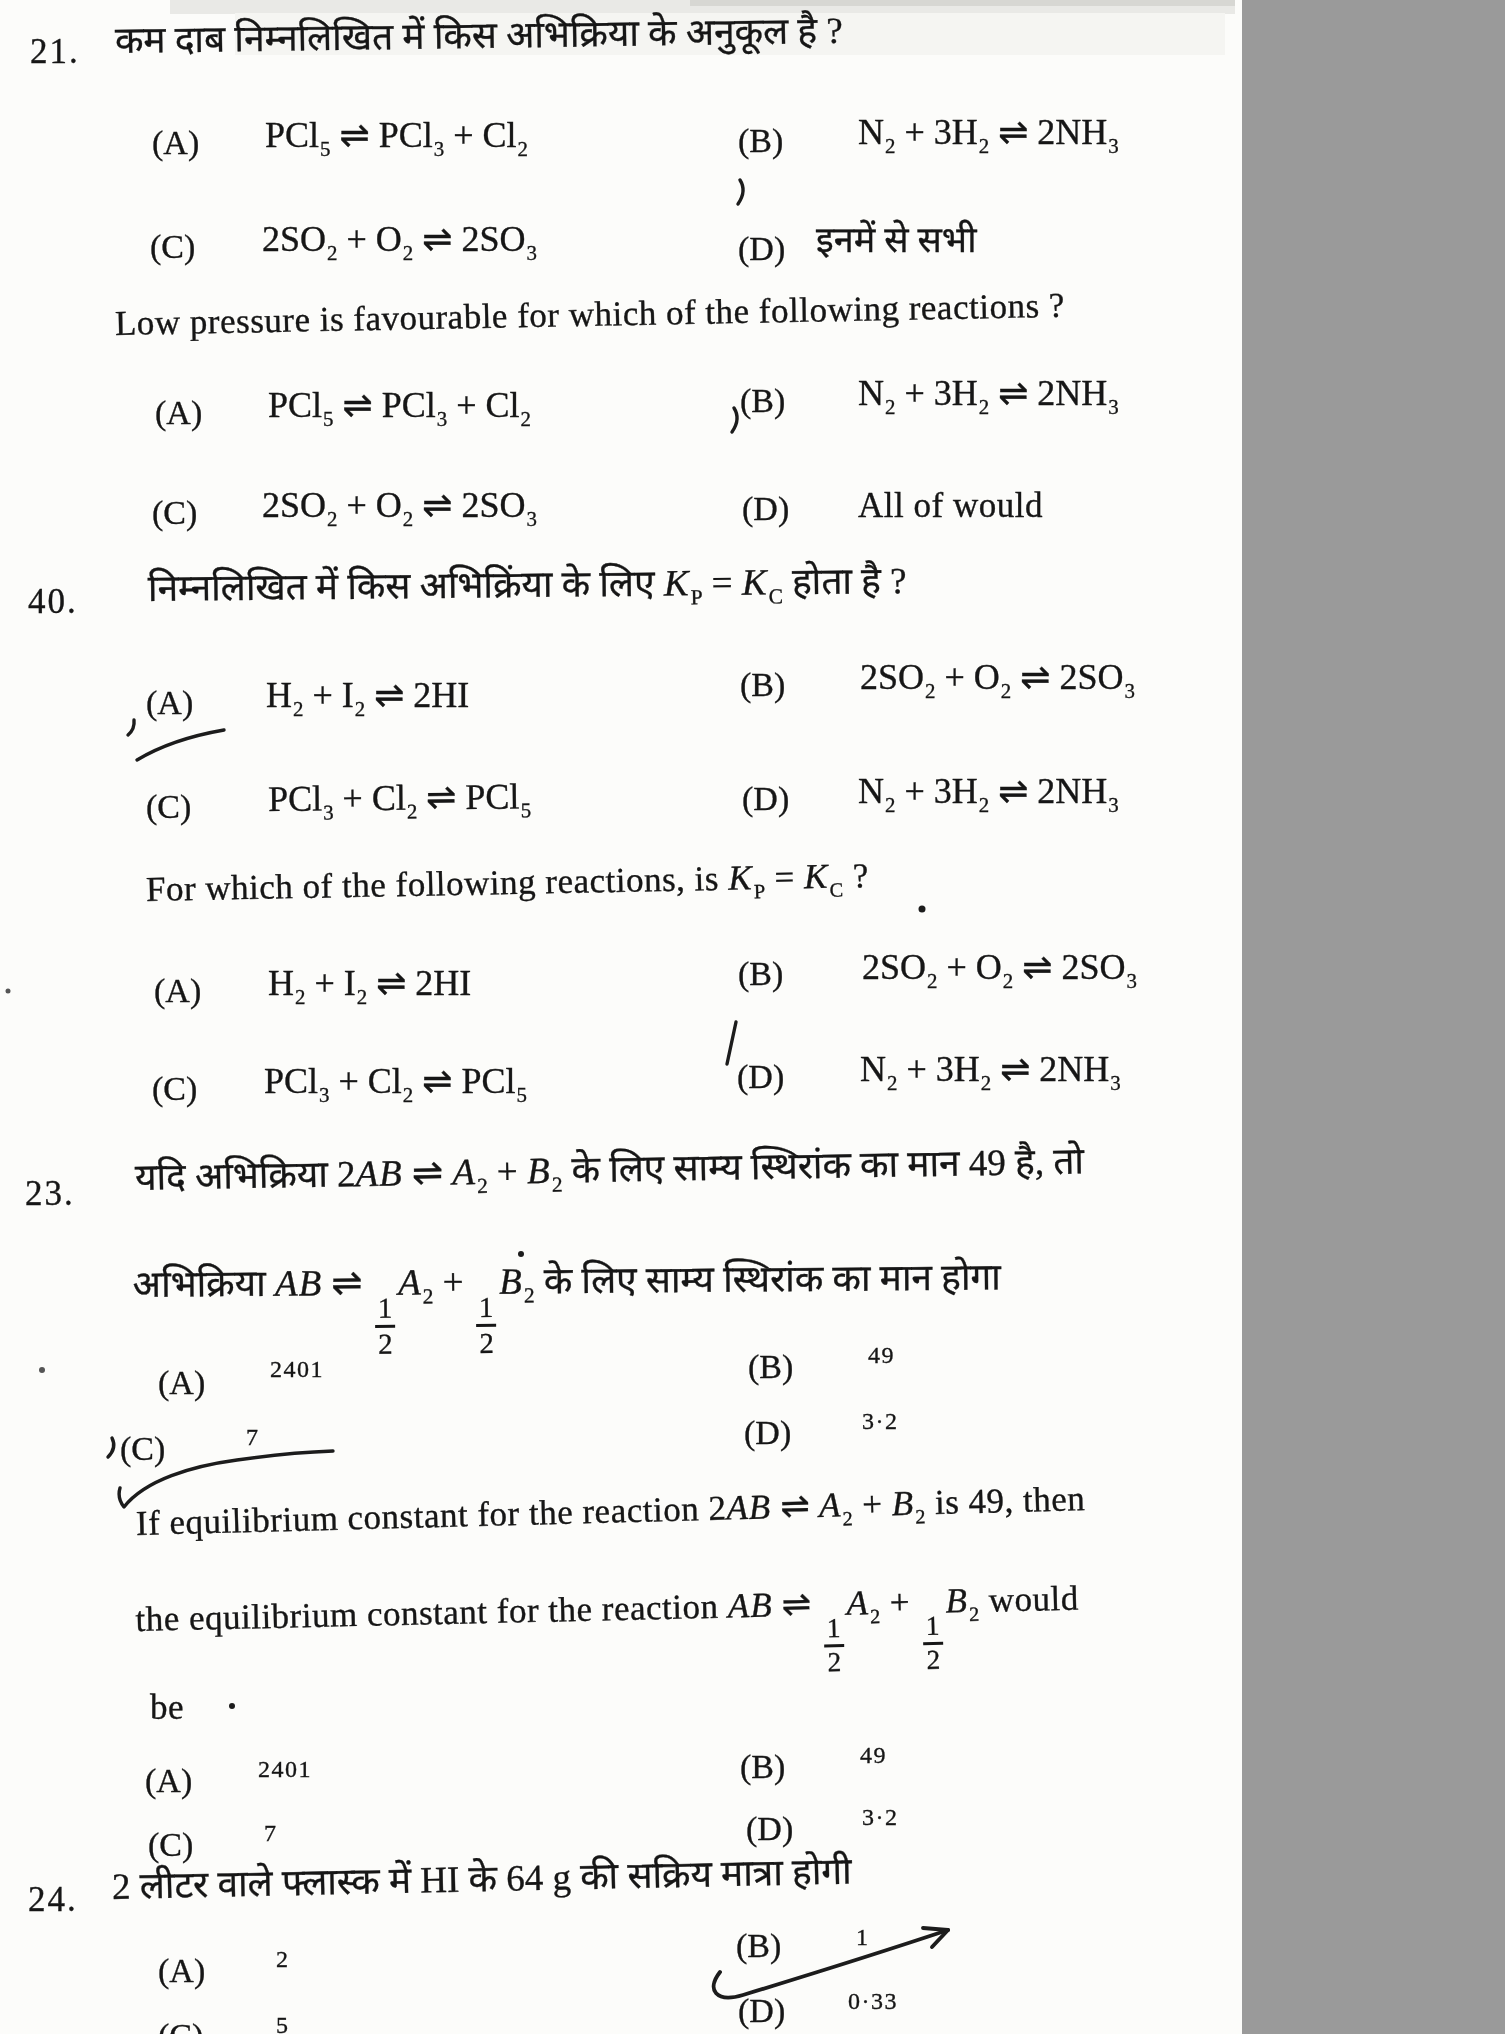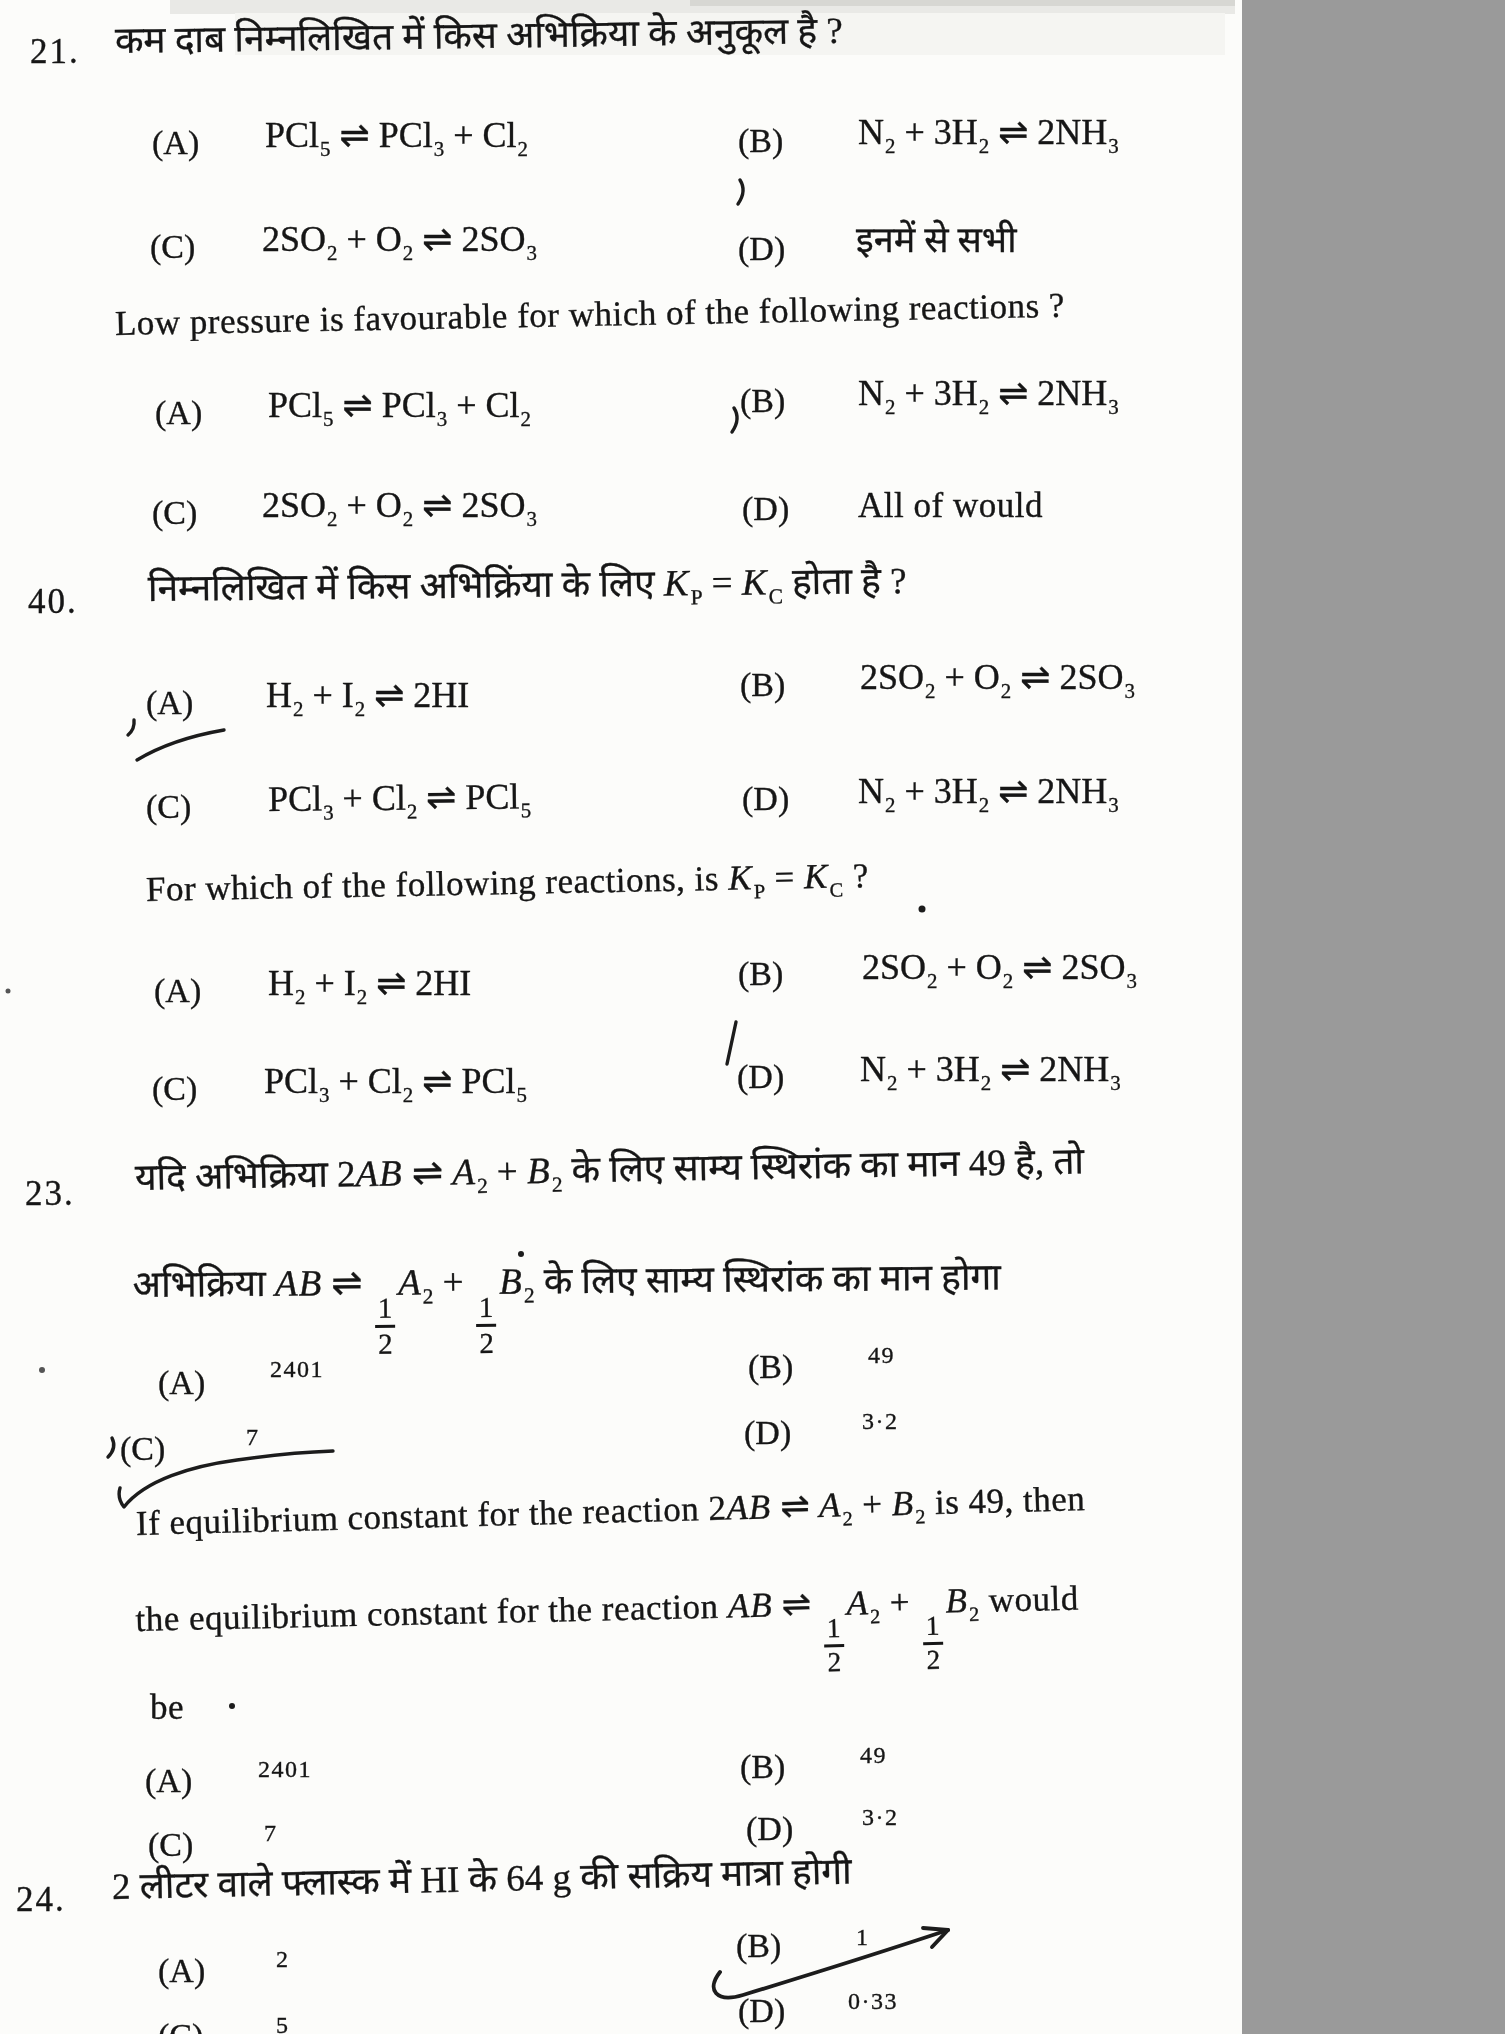--- a/index.html
+++ b/index.html
@@ -47,21 +47,21 @@
     <div class="t qnum" style="left:30px;top:30px;">21.</div>
     <div class="t hi" style="left:115px;top:18px;transform:rotate(-0.8deg);">कम दाब निम्नलिखित में किस अभिक्रिया के अनुकूल है ?</div>
 
     <div class="t lbl" style="left:152px;top:122px;">(A)</div>
     <div class="t eq" style="left:265px;top:112px;">PCl<sub>5</sub> <span class="arr">⇌</span> PCl<sub>3</sub> + Cl<sub>2</sub></div>
     <div class="t lbl" style="left:738px;top:120px;">(B)</div>
     <div class="t eq" style="left:858px;top:109px;">N<sub>2</sub> + 3H<sub>2</sub> <span class="arr">⇌</span> 2NH<sub>3</sub></div>
     <div class="t lbl" style="left:150px;top:226px;">(C)</div>
     <div class="t eq" style="left:262px;top:216px;">2SO<sub>2</sub> + O<sub>2</sub> <span class="arr">⇌</span> 2SO<sub>3</sub></div>
     <div class="t lbl" style="left:738px;top:228px;">(D)</div>
-    <div class="t hi" style="left:856px;top:218px;font-size:36px;text-align:center;">इनमें से सभी</div>
+    <div class="t hi" style="left:816px;top:218px;font-size:36px;text-align:center;">इनमें से सभी</div>
 
     <div class="t en" style="left:115px;top:302px;transform:rotate(-1.1deg);">Low pressure is favourable for which of the following reactions ?</div>
 
     <div class="t lbl" style="left:155px;top:392px;">(A)</div>
     <div class="t eq" style="left:268px;top:382px;">PCl<sub>5</sub> <span class="arr">⇌</span> PCl<sub>3</sub> + Cl<sub>2</sub></div>
     <div class="t lbl" style="left:740px;top:380px;">(B)</div>
     <div class="t eq" style="left:858px;top:370px;">N<sub>2</sub> + 3H<sub>2</sub> <span class="arr">⇌</span> 2NH<sub>3</sub></div>
     <div class="t lbl" style="left:152px;top:492px;">(C)</div>
     <div class="t eq" style="left:262px;top:482px;">2SO<sub>2</sub> + O<sub>2</sub> <span class="arr">⇌</span> 2SO<sub>3</sub></div>
     <div class="t lbl" style="left:742px;top:488px;">(D)</div>
@@ -127,21 +127,21 @@
     <div class="t val" style="left:860px;top:1740px;">49</div>
     <div class="t lbl" style="left:145px;top:1760px;">(A)</div>
     <div class="t val" style="left:258px;top:1754px;">2401</div>
     <div class="t lbl" style="left:746px;top:1808px;">(D)</div>
     <div class="t val" style="left:862px;top:1802px;">3·2</div>
     <div class="t lbl" style="left:148px;top:1824px;">(C)</div>
     <div class="t val" style="left:264px;top:1818px;">7</div>
   </section>
 
   <section>
-    <div class="t qnum" style="left:16px;top:1878px;">24.</div>
+    <div class="t qnum" style="left:28px;top:1878px;">24.</div>
     <div class="t hi" style="left:112px;top:1864px;transform:rotate(-1.2deg);">2 लीटर वाले फ्लास्क में HI के 64 g की सक्रिय मात्रा होगी</div>
 
     <div class="t lbl" style="left:158px;top:1950px;">(A)</div>
     <div class="t val" style="left:276px;top:1944px;">2</div>
     <div class="t lbl" style="left:736px;top:1925px;">(B)</div>
     <div class="t val" style="left:856px;top:1922px;">1</div>
     <div class="t lbl" style="left:738px;top:1990px;">(D)</div>
     <div class="t val" style="left:848px;top:1986px;">0·33</div>
     <div class="t lbl" style="left:158px;top:2015px;">(C)</div>
     <div class="t val" style="left:276px;top:2010px;">5</div>

